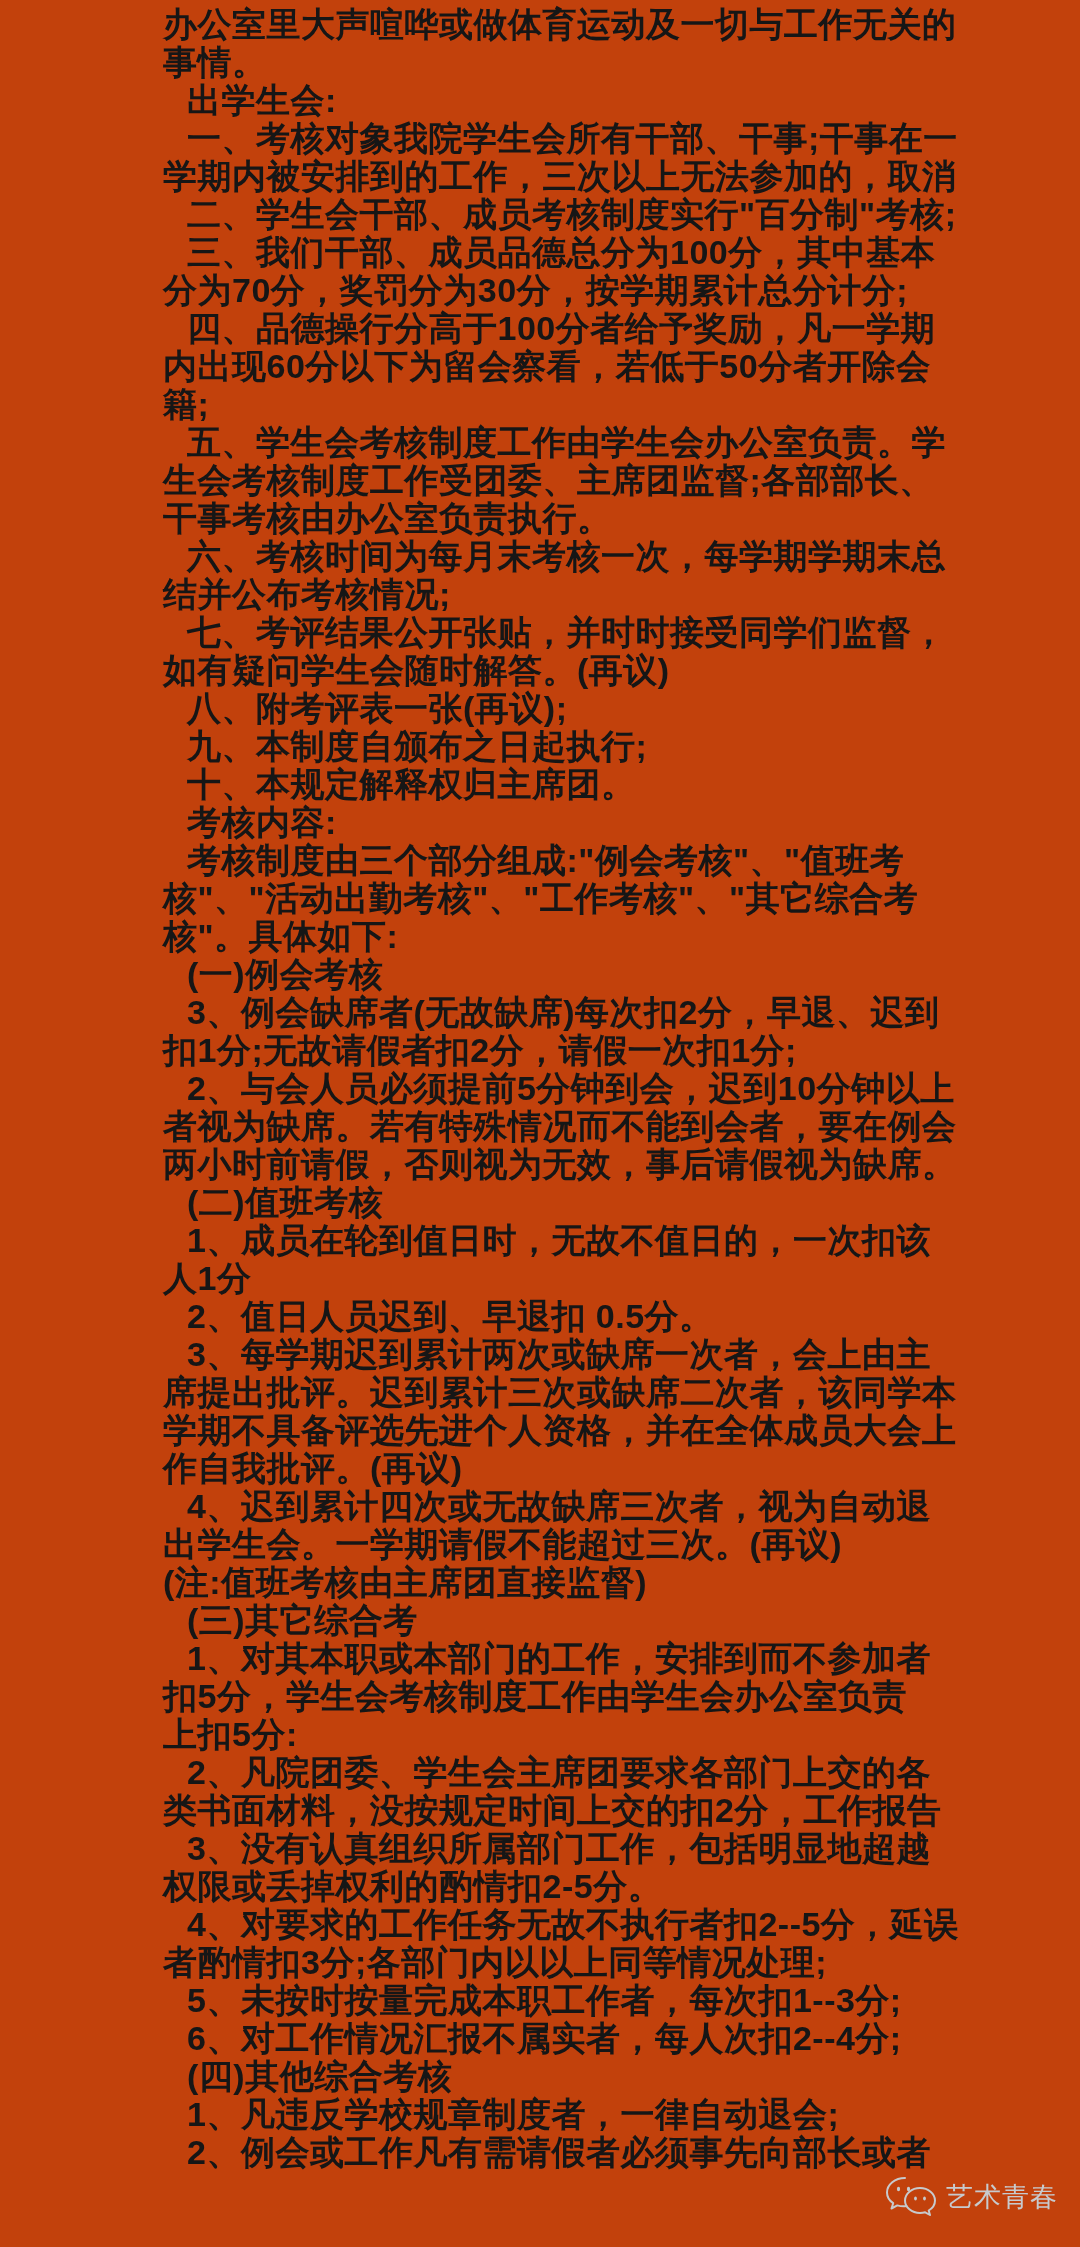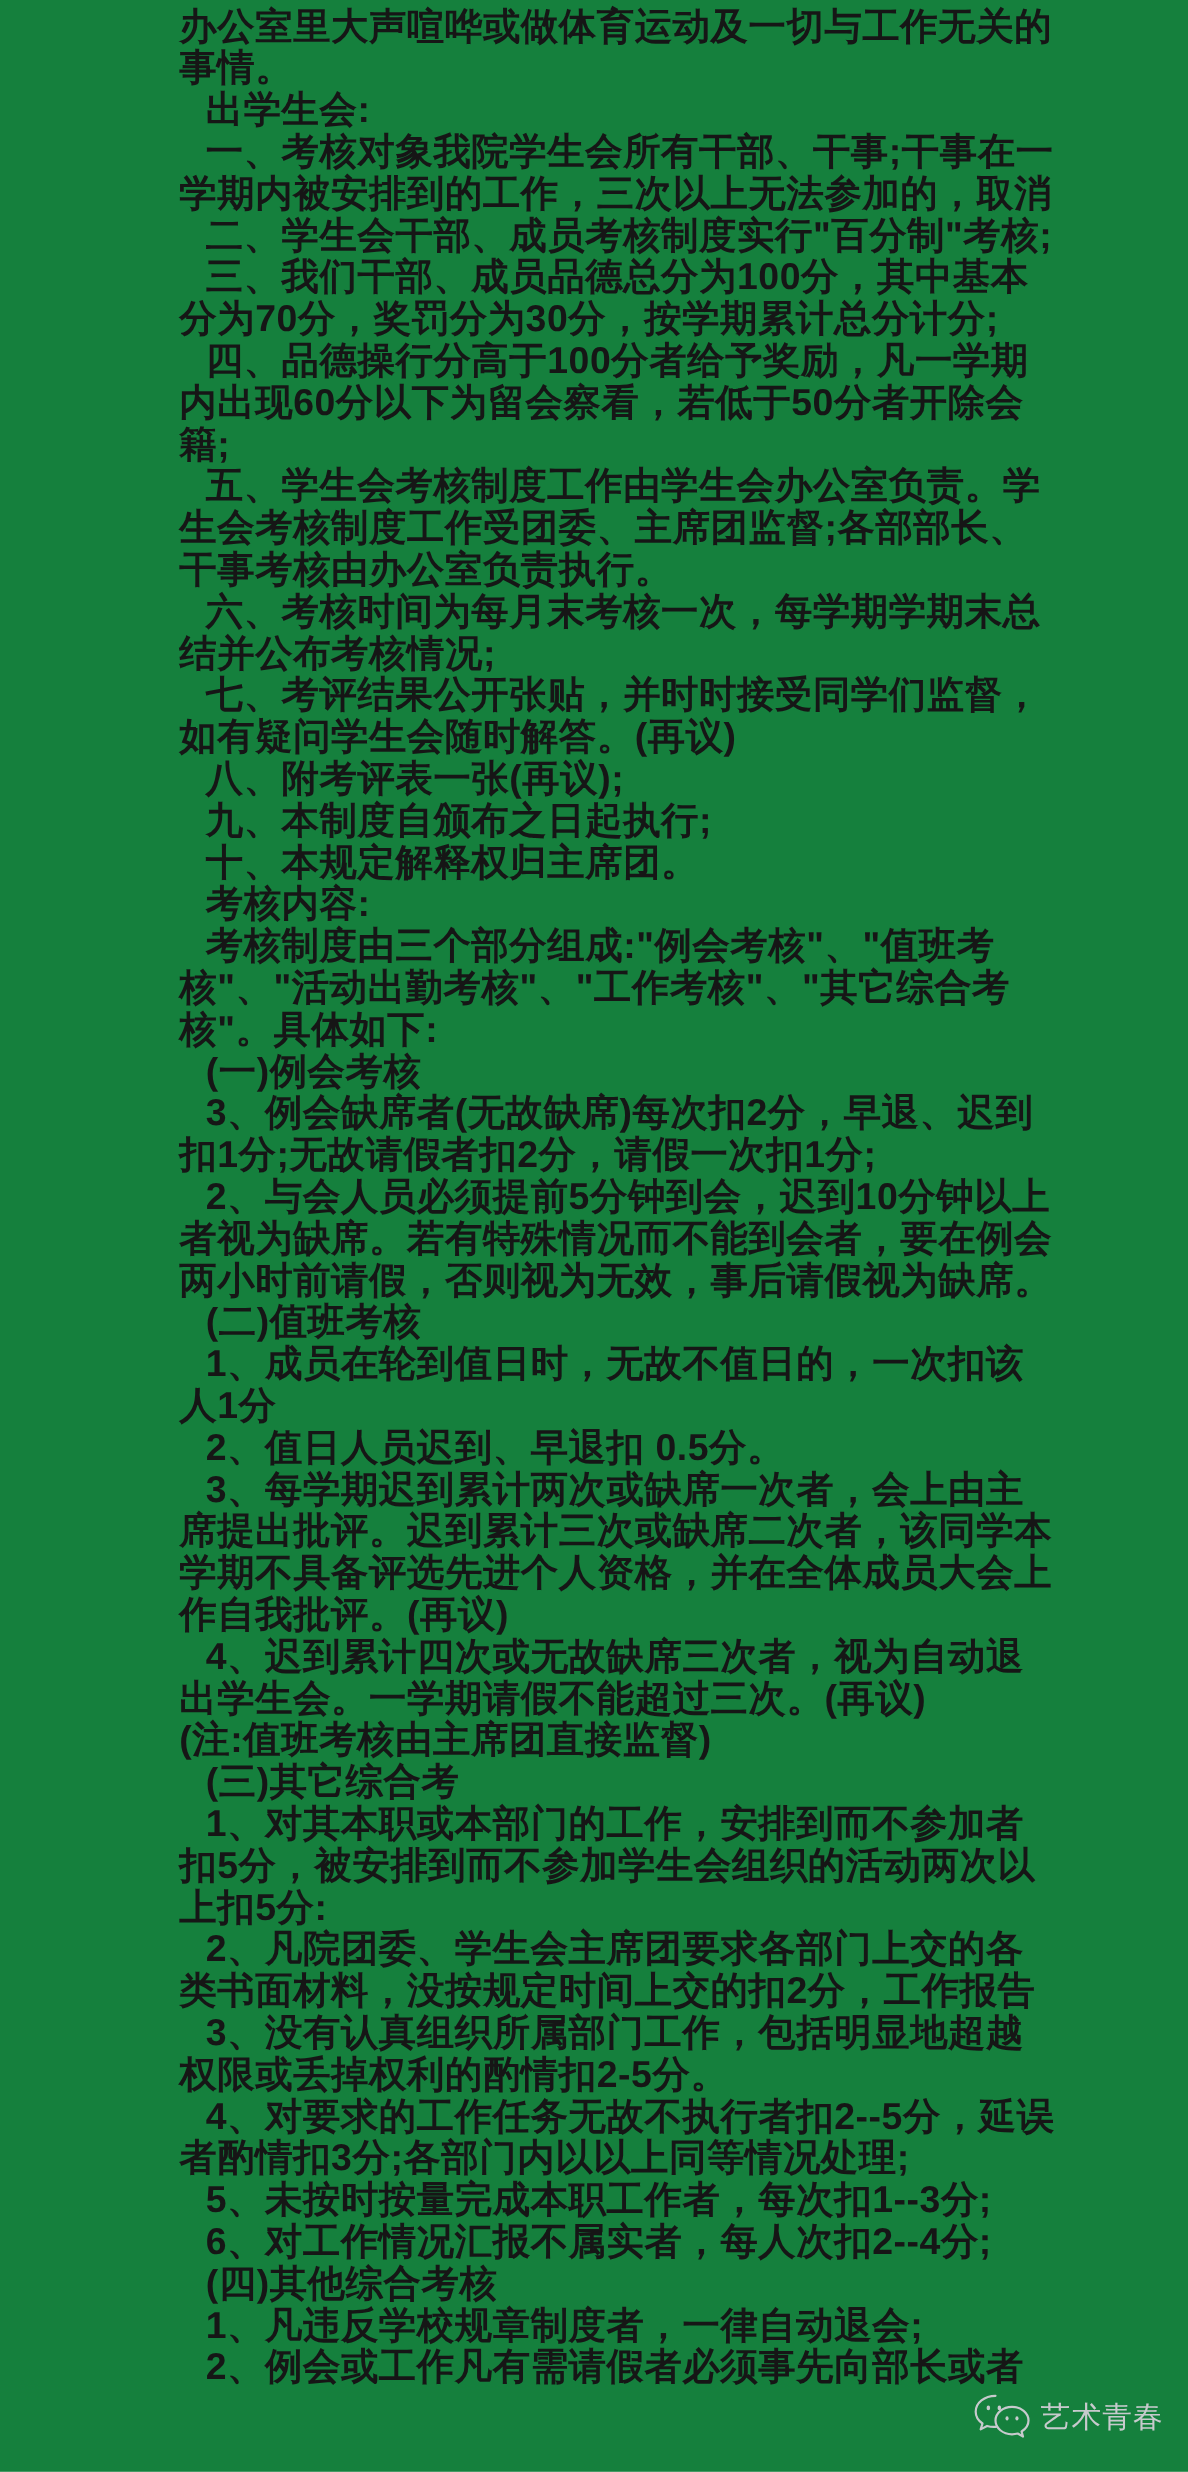--- a/index.html
+++ b/index.html
@@ -7,21 +7,21 @@
     width: 1080px;
     height: 2247px;
     background: #ffffff;
     overflow: hidden;
     font-family: "Liberation Sans", sans-serif;
   }
   .page {
     position: relative;
     width: 1080px;
     height: 2247px;
-    background: #15803d;
+    background: #c2410c;
   }
   .text-block {
     position: absolute;
     left: 163px;
     top: 5px;
     width: 860px;
     color: #161616;
     font-size: 34px;
     line-height: 38px;
     font-weight: 700;
@@ -98,21 +98,21 @@
       <div class="line indent">2、值日人员迟到、早退扣 0.5分。</div>
       <div class="line indent">3、每学期迟到累计两次或缺席一次者，会上由主</div>
       <div class="line">席提出批评。迟到累计三次或缺席二次者，该同学本</div>
       <div class="line">学期不具备评选先进个人资格，并在全体成员大会上</div>
       <div class="line">作自我批评。(再议)</div>
       <div class="line indent">4、迟到累计四次或无故缺席三次者，视为自动退</div>
       <div class="line">出学生会。一学期请假不能超过三次。(再议)</div>
       <div class="line">(注:值班考核由主席团直接监督)</div>
       <div class="line indent">(三)其它综合考</div>
       <div class="line indent">1、对其本职或本部门的工作，安排到而不参加者</div>
-      <div class="line">扣5分，被安排到而不参加学生会组织的活动两次以</div>
+      <div class="line">扣5分，学生会考核制度工作由学生会办公室负责</div>
       <div class="line">上扣5分:</div>
       <div class="line indent">2、凡院团委、学生会主席团要求各部门上交的各</div>
       <div class="line">类书面材料，没按规定时间上交的扣2分，工作报告</div>
       <div class="line indent">3、没有认真组织所属部门工作，包括明显地超越</div>
       <div class="line">权限或丢掉权利的酌情扣2-5分。</div>
       <div class="line indent">4、对要求的工作任务无故不执行者扣2--5分，延误</div>
       <div class="line">者酌情扣3分;各部门内以以上同等情况处理;</div>
       <div class="line indent">5、未按时按量完成本职工作者，每次扣1--3分;</div>
       <div class="line indent">6、对工作情况汇报不属实者，每人次扣2--4分;</div>
       <div class="line indent">(四)其他综合考核</div>

